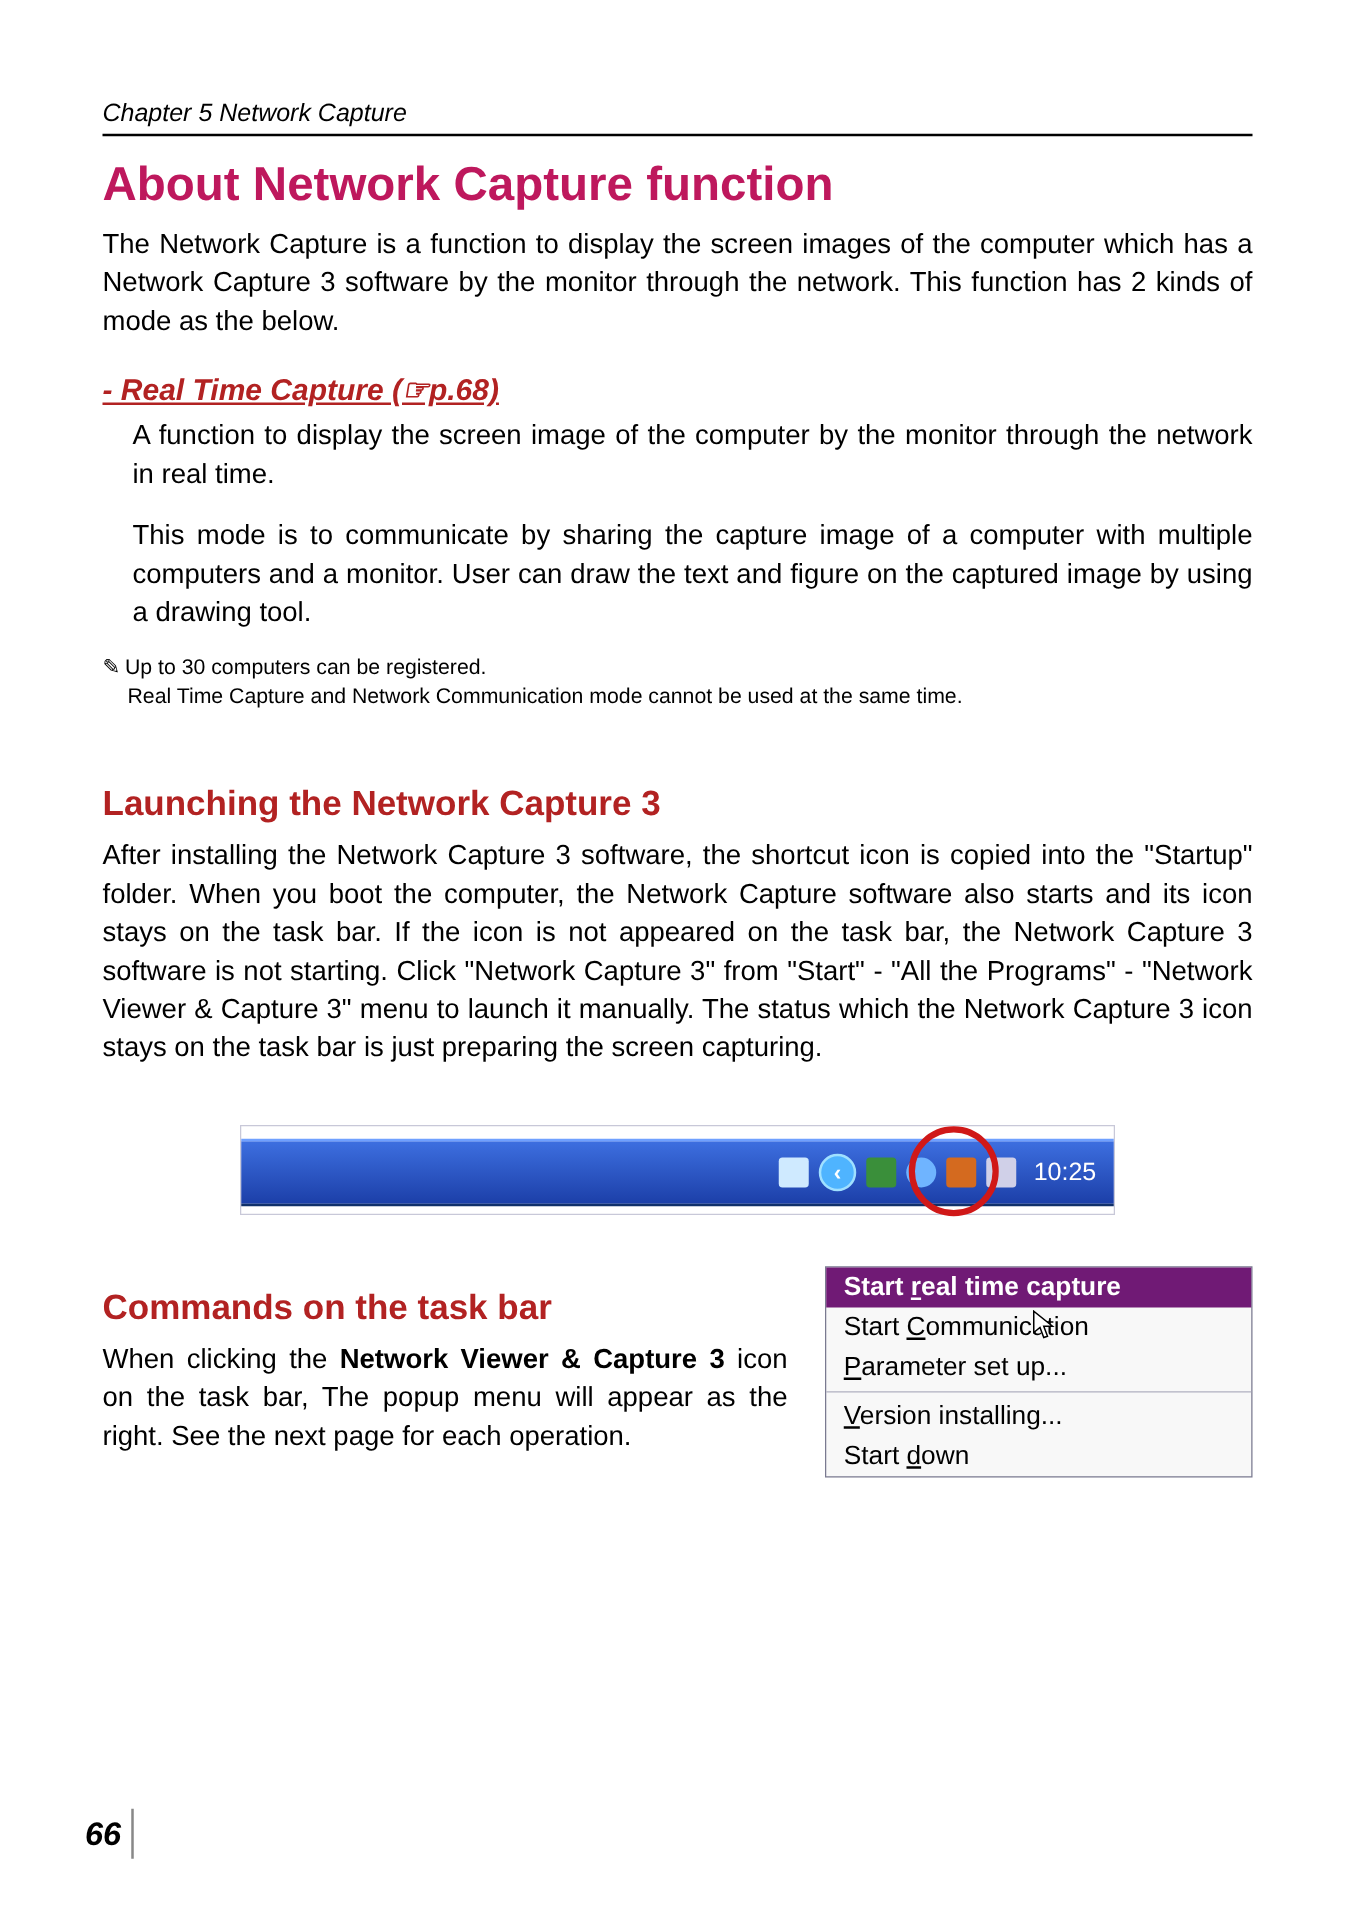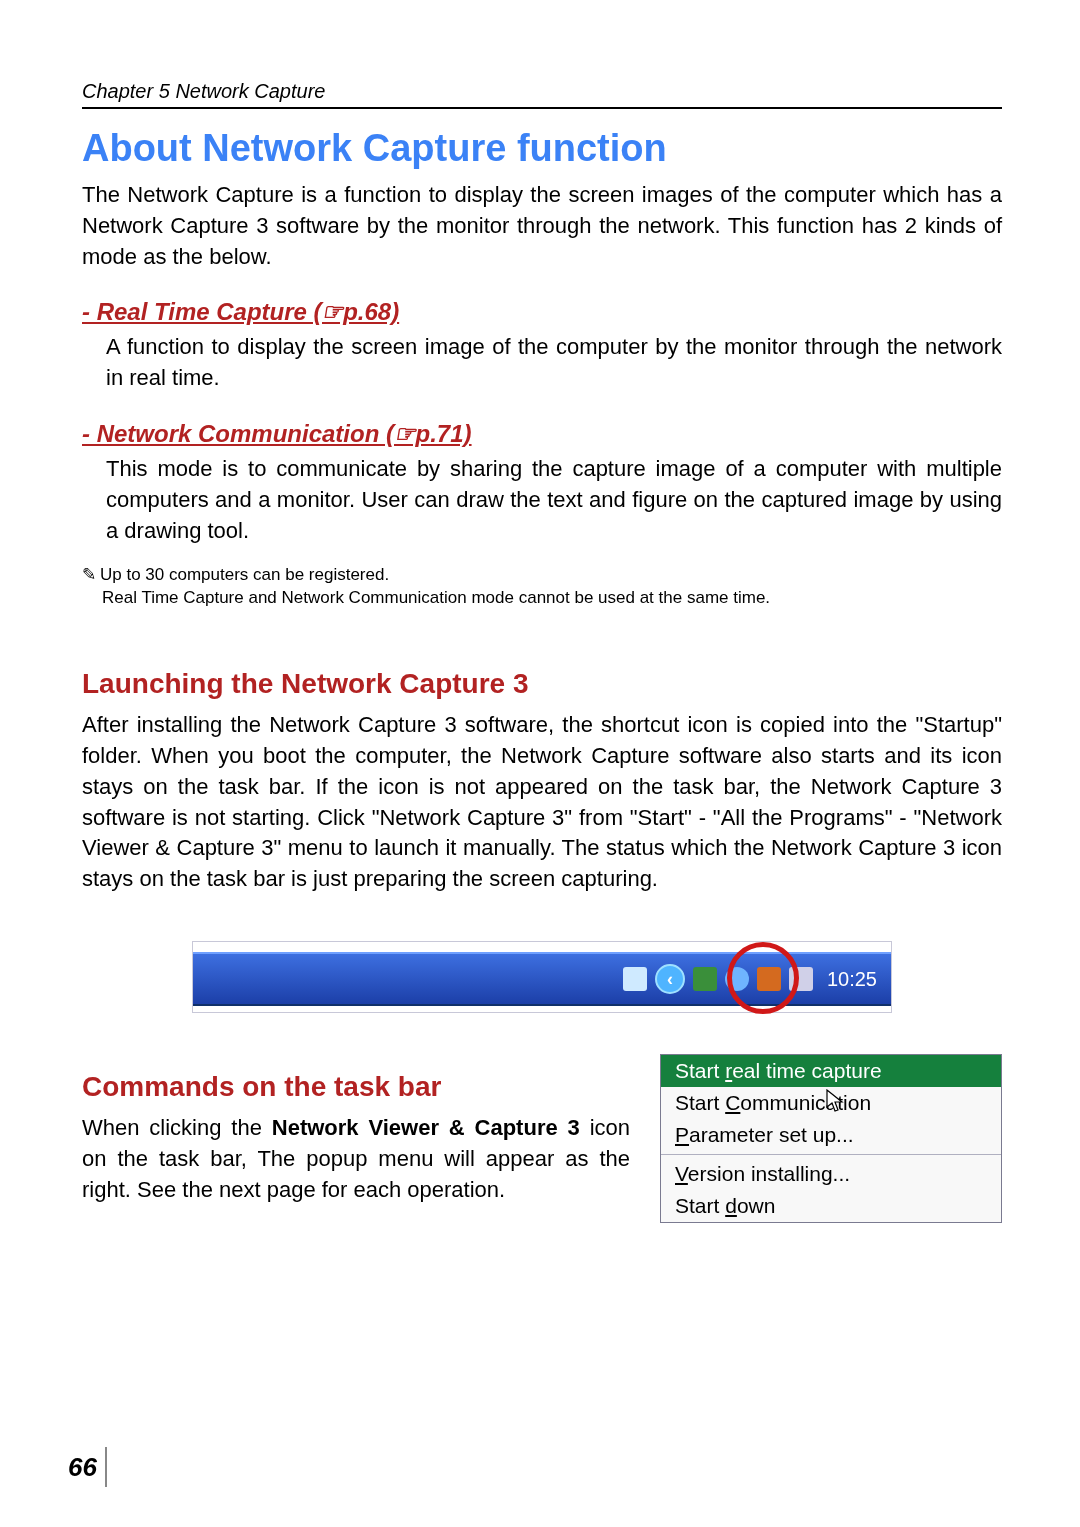--- a/index.html
+++ b/index.html
@@ -18,21 +18,21 @@
     position: relative;
   }
   .header-line {
     font-style: italic;
     font-size: 20px;
     border-bottom: 2px solid #000;
     padding-bottom: 4px;
     margin-bottom: 18px;
   }
   h1.main-title {
-    color: #3b82f6;
+    color: #be185d;
     font-size: 38px;
     font-weight: 700;
     margin: 0 0 10px 0;
   }
   .body-text {
     font-size: 22px;
     line-height: 1.4;
     text-align: justify;
     margin: 0 0 18px 0;
   }
@@ -111,21 +111,21 @@
     width: 340px;
     border: 1px solid #7a7a90;
     background: #f8f8f8;
     font-family: Tahoma, Arial, sans-serif;
     font-size: 21px;
   }
   .popup-item {
     padding: 4px 14px;
     position: relative;
   }
-  .popup-item.hl { background:#15803d; color:#fff;}
+  .popup-item.hl { background:#701a75; color:#fff;font-weight:bold;}
   .popup-sep { border-top:1px solid #b0b0c0; margin:3px 0;}
   .underline-letter { text-decoration: underline; }
   .cursor-svg{ position:absolute; left:165px; top:2px; width:20px;height:24px;}
 
   .page-num {
     position:absolute; bottom: 40px; left: 68px;
     font-style: italic; font-weight:700; font-size:26px;
     border-right: 2px solid #888; padding-right:8px; height:40px; line-height:40px;
   }
 </style>
@@ -136,21 +136,20 @@
 
   <div class="header-line">Chapter 5 Network Capture</div>
 
   <h1 class="main-title">About Network Capture function</h1>
 
   <p class="body-text">The Network Capture is a function to display the screen images of the computer which has a Network Capture 3 software by the monitor through the network. This function has 2 kinds of mode as the below.</p>
 
   <div class="sub-italic">- Real Time Capture (☞p.68)</div>
   <p class="body-text indent">A function to display the screen image of the computer by the monitor through the network in real time.</p>
 
-  <div class="sub-italic">- Network Communication (☞p.71)</div>
   <p class="body-text indent">This mode is to communicate by sharing the capture image of a computer with multiple computers and a monitor. User can draw the text and figure on the captured image by using a drawing tool.</p>
 
   <p class="note-line"><span class="pencil">✎</span><span>Up to 30 computers can be registered.</span></p>
   <p class="note-line note-indent">Real Time Capture and Network Communication mode cannot be used at the same time.</p>
 
   <h2 class="section-title">Launching the Network Capture 3</h2>
   <p class="body-text">After installing the Network Capture 3 software, the shortcut icon is copied into the "Startup" folder. When you boot the computer, the Network Capture software also starts and its icon stays on the task bar. If the icon is not appeared on the task bar, the Network Capture 3 software is not starting. Click "Network Capture 3" from "Start" - "All the Programs" - "Network Viewer &amp; Capture 3" menu to launch it manually. The status which the Network Capture 3 icon stays on the task bar is just preparing the screen capturing.</p>
 
   <div class="taskbar-wrap">
     <div class="taskbar-blue">

